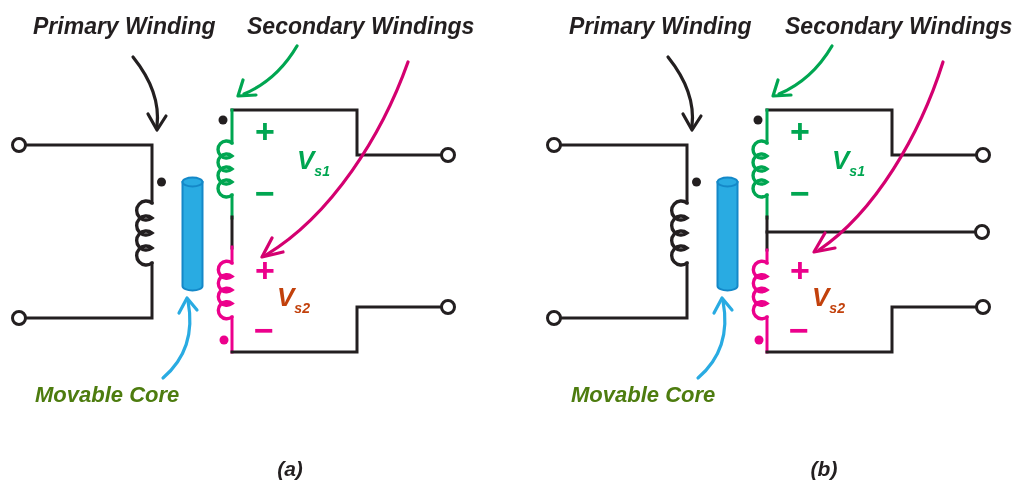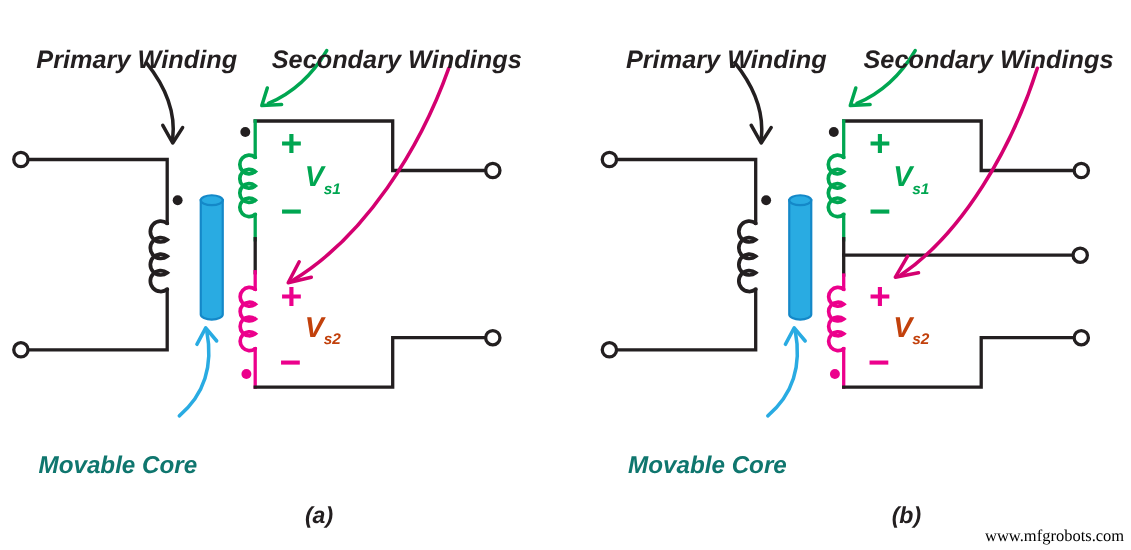--- a/index.html
+++ b/index.html
@@ -16,28 +16,28 @@
   .dot-p{fill:#EC008C;stroke:none;}
   .arrow{fill:none;stroke-width:3.2;stroke-linecap:round;stroke-linejoin:round;}
   .arrow.k{stroke:#231F20;}
   .arrow.gg{stroke:#00A651;}
   .arrow.pp{stroke:#D40070;}
   .arrow.c{stroke:#29ABE2;}
   .core{fill:#29ABE2;stroke:#1488C8;stroke-width:2;}
   
   .overlay{position:absolute;top:0;width:535px;height:500px;}
   .lbl{position:absolute;font-weight:bold;font-style:italic;color:#231F20;
-       font-size:23px;line-height:1.1;white-space:nowrap;margin-top:28px;}
-  .lbl.cyan{color:#0f766e;font-size:22px;}
+       font-size:23px;line-height:1.1;white-space:nowrap;}
+  .lbl.cyan{color:#4d7c0f;font-size:22px;}
   .sign{position:absolute;transform:translate(-50%,-50%);font-weight:bold;
         font-size:34px;line-height:1;white-space:nowrap;}
   .sign.green{color:#00A651;}
   .sign.pink{color:#EC008C;}
   .vlabel{position:absolute;font-weight:bold;font-style:italic;line-height:1;white-space:nowrap;}
-  .vlabel.green{color:#00A651;}
+  .vlabel.green{color:#00A651;margin-left:20px;}
   .vlabel.pink{color:#c2410c;}
   .vlabel .v{font-size:26px;}
   .vlabel .vsub{font-size:14px;vertical-align:-7px;}
   .caption{position:absolute;transform:translate(-50%,-50%);font-weight:bold;
            font-style:italic;font-size:21px;color:#231F20;white-space:nowrap;}
   .watermark{position:absolute;font-family:"Liberation Serif","DejaVu Serif",serif;
              font-size:15px;color:#000;white-space:nowrap;}
 </style>
 </head>
 <body>
@@ -152,14 +152,13 @@
 
     <div class="sign pink" style="left:265px;top:270px">+</div>
     <div class="vlabel pink" style="left:277px;top:284px">
       <span class="v">V</span><span class="vsub">s2</span>
     </div>
     <div class="sign pink" style="left:264px;top:330px">−</div>
 
     <div class="caption" style="left:289px;top:469px">(b)</div>
   </div>
 
-  <div class="watermark" style="right:6px;top:480px">www.mfgrobots.com</div>
 </div>
 
 </body></html>

